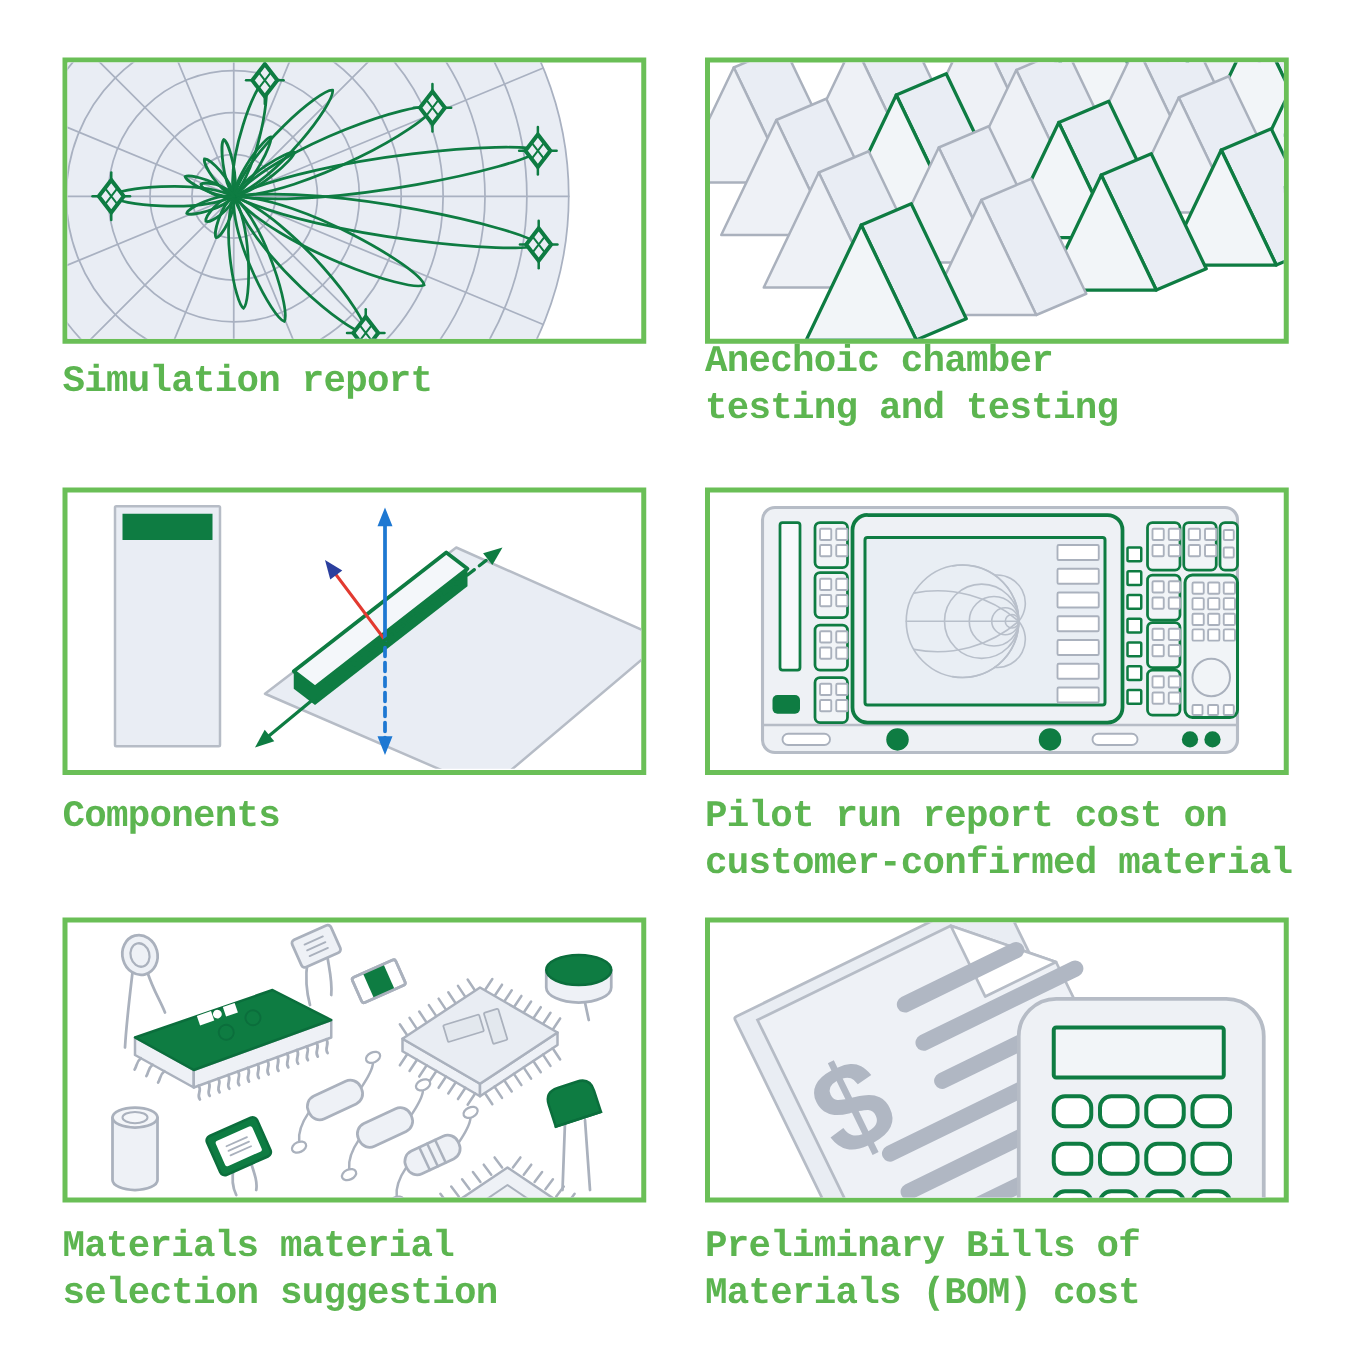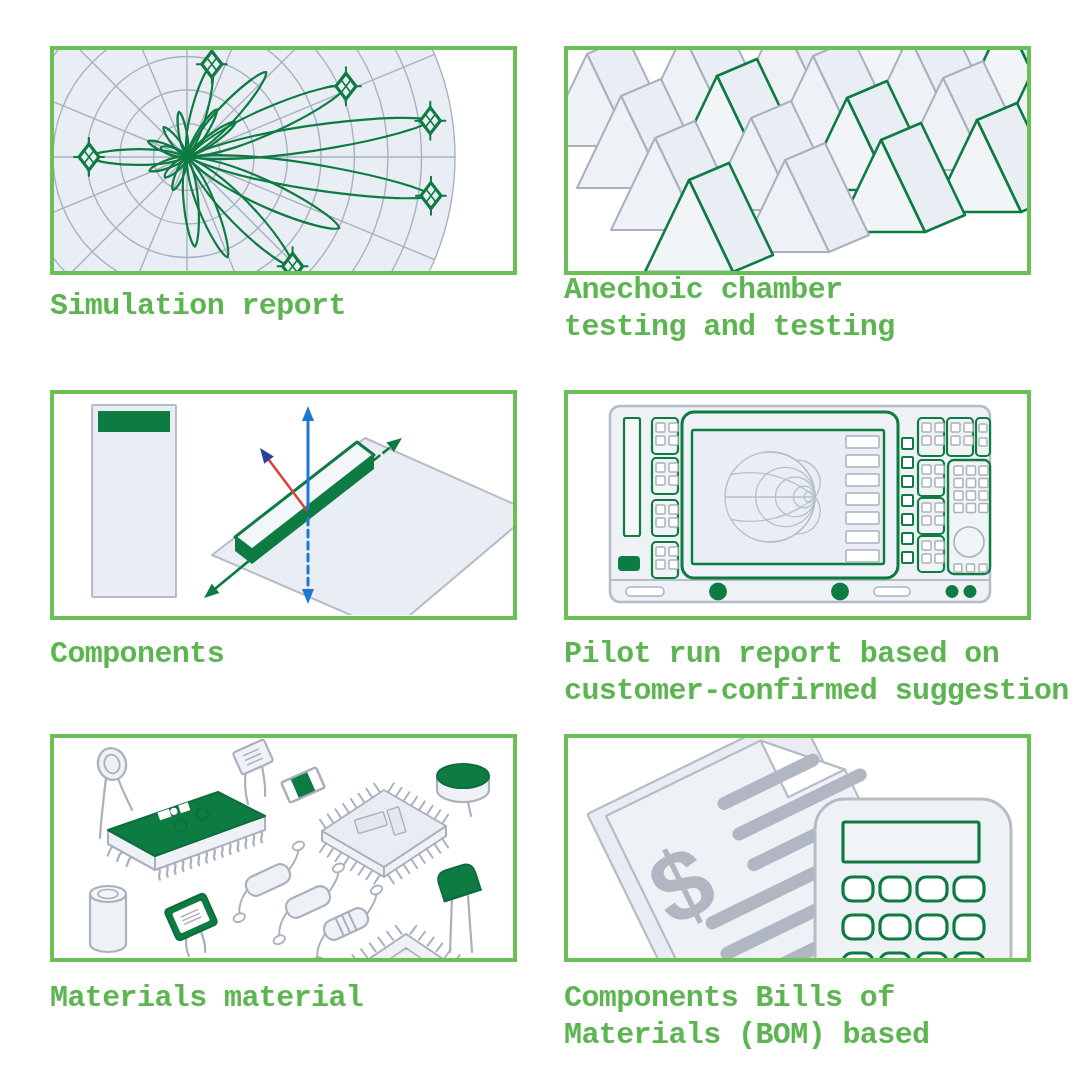--- a/index.html
+++ b/index.html
@@ -446,23 +446,24 @@
   </div>
   <div class="caption" style="left:564px;top:272px">
     <span>Anechoic chamber</span>
     <span>testing and testing</span>
   </div>
   <div class="caption" style="left:50px;top:636px">
     <span>Components</span>
     <span></span>
   </div>
   <div class="caption" style="left:564px;top:636px">
-    <span>Pilot run report based on</span>
-    <span>customer-confirmed suggestion</span>
+    <span>Pilot run report cost on</span>
+    <span>customer-confirmed material</span>
   </div>
   <div class="caption" style="left:50px;top:980px">
     <span>Materials material</span>
+    <span>selection suggestion</span>
   </div>
   <div class="caption" style="left:564px;top:980px">
-    <span>Components Bills of</span>
-    <span>Materials (BOM) based</span>
+    <span>Preliminary Bills of</span>
+    <span>Materials (BOM) cost</span>
   </div>
 </div>
 
 </body></html>

